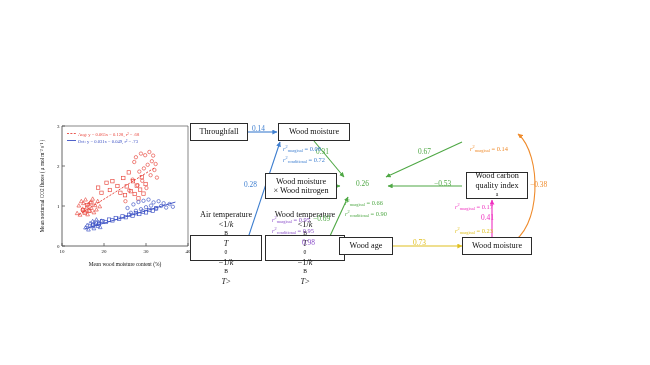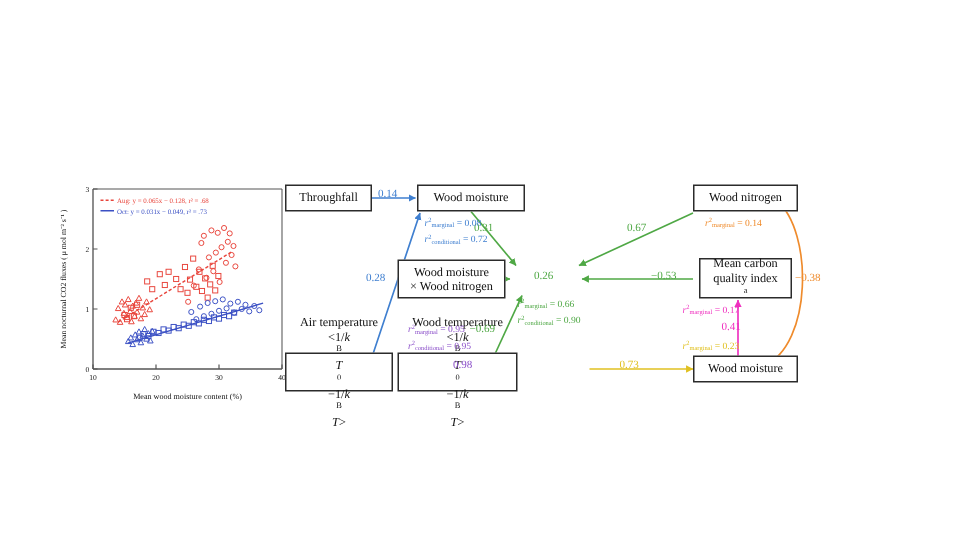--- a/index.html
+++ b/index.html
@@ -257,42 +257,42 @@
     <div class="node" style="left:88px;top:5px;width:72px;height:18px;">
       <span>Wood moisture</span>
     </div>
 
     <div class="node" style="left:75px;top:55px;width:72px;height:26px;">
       <span>Wood moisture</span>
       <span>× Wood nitrogen</span>
     </div>
 
 
-    <div class="node" style="left:272px;top:5px;width:70px;height:18px;">
-      <span>Wood nitrogen</span>
-    </div>
 
     <div class="node" style="left:276px;top:54px;width:62px;height:27px;">
-      <span>Mean carbon</span>
+      <span>Wood carbon</span>
       <span>
           <span>quality index</span>
           <span class="sup">a</span>
         </span>
     </div>
 
     <div class="node" style="left:0px;top:117px;width:72px;height:26px;">
       <span>Air temperature</span>
       <span>&lt;1/<i>k</i><span class="sub">B</span><i>T</i><span class="sub">0</span>−1/<i>k</i><span class="sub">B</span><i>T</i>&gt;</span>
     </div>
 
     <div class="node" style="left:75px;top:117px;width:80px;height:26px;">
       <span>Wood temperature</span>
       <span>&lt;1/<i>k</i><span class="sub">B</span><i>T</i><span class="sub">0</span>−1/<i>k</i><span class="sub">B</span><i>T</i>&gt;</span>
     </div>
 
+    <div class="node" style="left:149px;top:119px;width:54px;height:18px;">
+      <span>Wood age</span>
+    </div>
 
     <div class="node" style="left:272px;top:119px;width:70px;height:18px;">
       <span>Wood moisture</span>
     </div>
 
     <div class="coef" style="left:62px;top:6px;color:#3f7fd0;">0.14</div>
     <div class="coef" style="left:112px;top:120px;color:#8b4fc9;">0.98</div>
     <div class="coef" style="left:54px;top:62px;color:#3f7fd0;text-align:right;">0.28</div>
     <div class="coef" style="left:126px;top:29px;color:#4fa845;">0.31</div>
     <div class="coef" style="left:126px;top:61px;color:#4fa845;padding-left:40px;">0.26</div>

